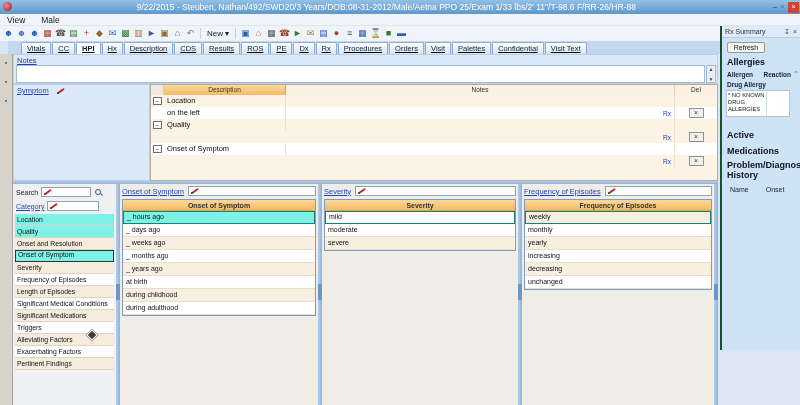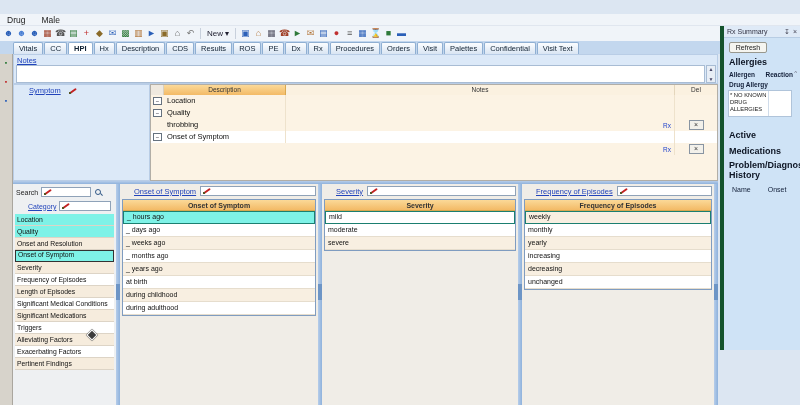--- a/index.html
+++ b/index.html
@@ -16,38 +16,38 @@
 
   
   .menubar{position:absolute;left:0;top:14px;width:800px;height:12px;background:#f0f4f9;border-bottom:1px solid #e0e6ef;display:flex;align-items:center;gap:16px;padding-left:7px;font-size:8.5px;color:#222;}
   .toolbar{position:absolute;left:0;top:26px;width:720px;height:15px;background:#f0f4f9;display:flex;align-items:center;padding-left:3px;}
   .tb-icons{display:flex;align-items:center;gap:2px;}
   .tb-icon{font-size:9px;line-height:13px;width:11px;text-align:center;cursor:default;}
   .tb-sep{width:1px;height:11px;background:#c8d0dc;margin:0 4px;}
   .tb-new{font-size:8px;color:#223;display:flex;align-items:center;gap:2px;margin:0 2px;white-space:nowrap;}
 
   
-  .tabstrip{position:absolute;left:0;top:41px;width:720px;height:13px;background:#c3d7ee;display:flex;align-items:flex-end;padding-left:13px;}
+  .tabstrip{position:absolute;left:8px;top:41px;width:720px;height:13px;background:#c3d7ee;display:flex;align-items:flex-end;padding-left:13px;text-decoration:underline;}
   .tab{font-size:7.5px;color:#123;padding:1px 5px;background:linear-gradient(#fbfdff,#d9e5f3);border:1px solid #8fafd2;border-bottom:none;border-radius:2px 2px 0 0;margin-right:1px;white-space:nowrap;height:12px;}
   .tab.active{background:#fff;font-weight:bold;}
 
   
   .left-strip{position:absolute;left:0;top:54px;width:13px;height:351px;background:#d7d3cb;border-right:1px solid #aaa69e;display:flex;flex-direction:column;align-items:center;padding-top:5px;gap:12px;}
   .strip-icon{font-size:7px;line-height:7px;}
 
   
   .notes-panel{position:absolute;left:13px;top:54px;width:705px;height:30px;background:#dce9f8;border:1px solid #b9cde6;}
   .notes-label{position:absolute;left:3px;top:1px;font-size:7.5px;color:#2244bb;text-decoration:underline;}
   .notes-box{position:absolute;left:2px;top:10px;width:689px;height:18px;background:#fff;border:1px solid #a8bcd4;}
   .notes-scroll{position:absolute;right:1px;top:10px;width:10px;height:18px;background:#e8eef6;border:1px solid #a8bcd4;display:flex;flex-direction:column;justify-content:space-between;align-items:center;font-size:5px;color:#446;}
 
   
   .symptom-panel{position:absolute;left:13px;top:84px;width:137px;height:97px;background:#dce9f8;border:1px solid #b9cde6;}
   .panel-label-row{position:absolute;left:3px;top:1px;display:flex;align-items:center;gap:8px;}
-  .link-label{font-size:7.5px;color:#2244bb;text-decoration:underline;white-space:nowrap;margin-left:12px;}
+  .link-label{font-size:7.5px;color:#2244bb;text-decoration:underline;white-space:nowrap;}
   .symptom-list{position:absolute;left:2px;top:12px;width:131px;height:82px;background:#fdfdfc;border:1px solid #94a6bc;}
   .symptom-item{height:10px;background:#7ef2e7;border:1px solid #18857a;font-size:7.5px;padding-left:2px;line-height:8px;color:#111;}
 
   
   .pencil-icon{display:inline-block;width:9px;height:8px;position:relative;}
   .pencil-icon::before{content:"";position:absolute;left:0;top:3px;width:8px;height:2px;background:#c32222;transform:rotate(-35deg);border-radius:1px;}
   .pencil-icon::after{content:"";position:absolute;left:0;top:5px;width:2px;height:2px;background:#552;}
   .mag-icon{display:inline-block;width:9px;height:9px;position:relative;}
   .mag-icon::before{content:"";position:absolute;left:1px;top:1px;width:4px;height:4px;border:1px solid #335a88;border-radius:50%;}
   .mag-icon::after{content:"";position:absolute;left:6px;top:6px;width:3px;height:1px;background:#335a88;transform:rotate(45deg);}
@@ -94,21 +94,21 @@
   .picker-head{position:absolute;left:2px;top:2px;right:2px;display:flex;align-items:center;gap:4px;}
   .picker-input{flex:1;height:10px;background:#fff;border:1px solid #8fa2b8;display:flex;align-items:center;padding-left:2px;}
   .picker-table{position:absolute;left:2px;top:15px;right:2px;border:1px solid #7f9cc0;background:#fff;}
   .picker-header{height:11px;background:linear-gradient(#fbd998,#f3ba66);border-bottom:1px solid #d8a850;font-size:7px;font-weight:bold;color:#333;text-align:center;line-height:11px;}
   .p-row{height:13px;font-size:7px;line-height:12px;padding-left:3px;border-bottom:1px solid #e6ddcd;background:#fff;color:#111;white-space:nowrap;overflow:hidden;}
   .p-row.cream{background:#f8efe1;}
   .p-row.cyan{background:#7ef2e7;}
   .p-row.sel{border:1.5px solid #1b7f70;line-height:9px;}
 
   
-  .rx-panel{position:absolute;left:720px;top:26px;width:80px;height:324px;background:#cfe3f6;border-left:4px solid #14532d;}
+  .rx-panel{position:absolute;left:720px;top:26px;width:80px;height:324px;background:#cfe3f6;border-left:2px solid #14532d;}
   .rx-head{height:12px;background:#dfeaf7;border-bottom:1px solid #b8cde4;display:flex;align-items:center;padding:0 3px;font-size:7px;color:#334;}
   .rx-head .sp{flex:1;}
   .rx-icon{font-size:7px;color:#445;margin-left:3px;line-height:8px;}
   .refresh-btn{position:absolute;left:5px;top:16px;width:38px;height:11px;background:#f5f5f0;border:1px solid #98988e;border-radius:2px;font-size:7px;text-align:center;line-height:9px;color:#222;}
   .rx-h1{font-size:9px;font-weight:bold;color:#0d1524;}
   .allergies-h{position:absolute;left:5px;top:31px;}
   .caret{position:absolute;right:3px;top:44px;font-size:6px;color:#667;}
   .al-cols{position:absolute;left:5px;top:45px;width:64px;display:flex;justify-content:space-between;font-size:6.5px;font-weight:bold;color:#13203a;}
   .drug-allergy{position:absolute;left:5px;top:55px;font-size:6.5px;font-weight:bold;color:#13203a;}
   .al-box{position:absolute;left:4px;top:64px;width:64px;height:27px;background:#fff;border:1px solid #b0c4da;display:flex;}
@@ -119,23 +119,32 @@
   .name-onset{position:absolute;left:8px;top:160px;display:flex;gap:17px;font-size:7px;color:#13203a;}
 
   
   .cursor-icon{position:absolute;left:88px;top:331px;width:8px;height:8px;background:#3c3c3c;border:1px solid #fff;transform:rotate(45deg);box-shadow:0 0 1px #000;}
 </style>
 </head>
 <body>
 
 <div id="app">
 
+  <div class="titlebar">
+    <span class="app-logo"></span>
+    <span class="title-text">9/22/2015 - Steuben, Nathan/492/SWD20/3 Years/DOB:08-31-2012/Male/Aetna PPO 25/Exam 1/33 lbs/2' 11"/T-98.6 F/RR-26/HR-88</span>
+    <span class="win-controls">
+      <span class="win-btn">–</span>
+      <span class="win-btn">▫</span>
+      <span class="win-close">×</span>
+    </span>
+  </div>
 
   <div class="menubar">
-    <span>Drug</span>
+    <span>View</span>
     <span>Male</span>
   </div>
 
   <div class="toolbar">
     <span class="tb-icons" id="tb-left">
         <span class="tb-icon" style="color: rgb(42, 95, 184);">☻</span>
         <span class="tb-icon" style="color: rgb(74, 127, 212);">☻</span>
         <span class="tb-icon" style="color: rgb(42, 95, 184);">☻</span>
         <span class="tb-icon" style="color: rgb(160, 64, 40);">▦</span>
         <span class="tb-icon" style="color: rgb(85, 85, 85);">☎</span>
@@ -223,31 +232,40 @@
       <span class="h-del">Del</span>
     </div>
     <div class="hpi-row cream">
       <span class="r-exp">
           <span class="exp-box">−</span>
         </span>
       <span class="r-desc">Location</span>
       <span class="r-notes"></span>
       <span class="r-del"></span>
     </div>
+    <div class="hpi-row white">
+      <span class="r-exp"></span>
+      <span class="r-desc">on the left</span>
+      <span class="r-notes">
+          <span class="rx-link">Rx</span>
+        </span>
+      <span class="r-del">
+          <span class="del-btn">×</span>
+        </span>
+    </div>
     <div class="hpi-row cream">
       <span class="r-exp">
           <span class="exp-box">−</span>
         </span>
       <span class="r-desc">Quality</span>
       <span class="r-notes"></span>
       <span class="r-del"></span>
     </div>
     <div class="hpi-row cream">
       <span class="r-exp"></span>
-      <span class="r-desc">throbbing</span>
       <span class="r-notes">
           <span class="rx-link">Rx</span>
         </span>
       <span class="r-del">
           <span class="del-btn">×</span>
         </span>
     </div>
     <div class="hpi-row white">
       <span class="r-exp">
           <span class="exp-box">−</span>

